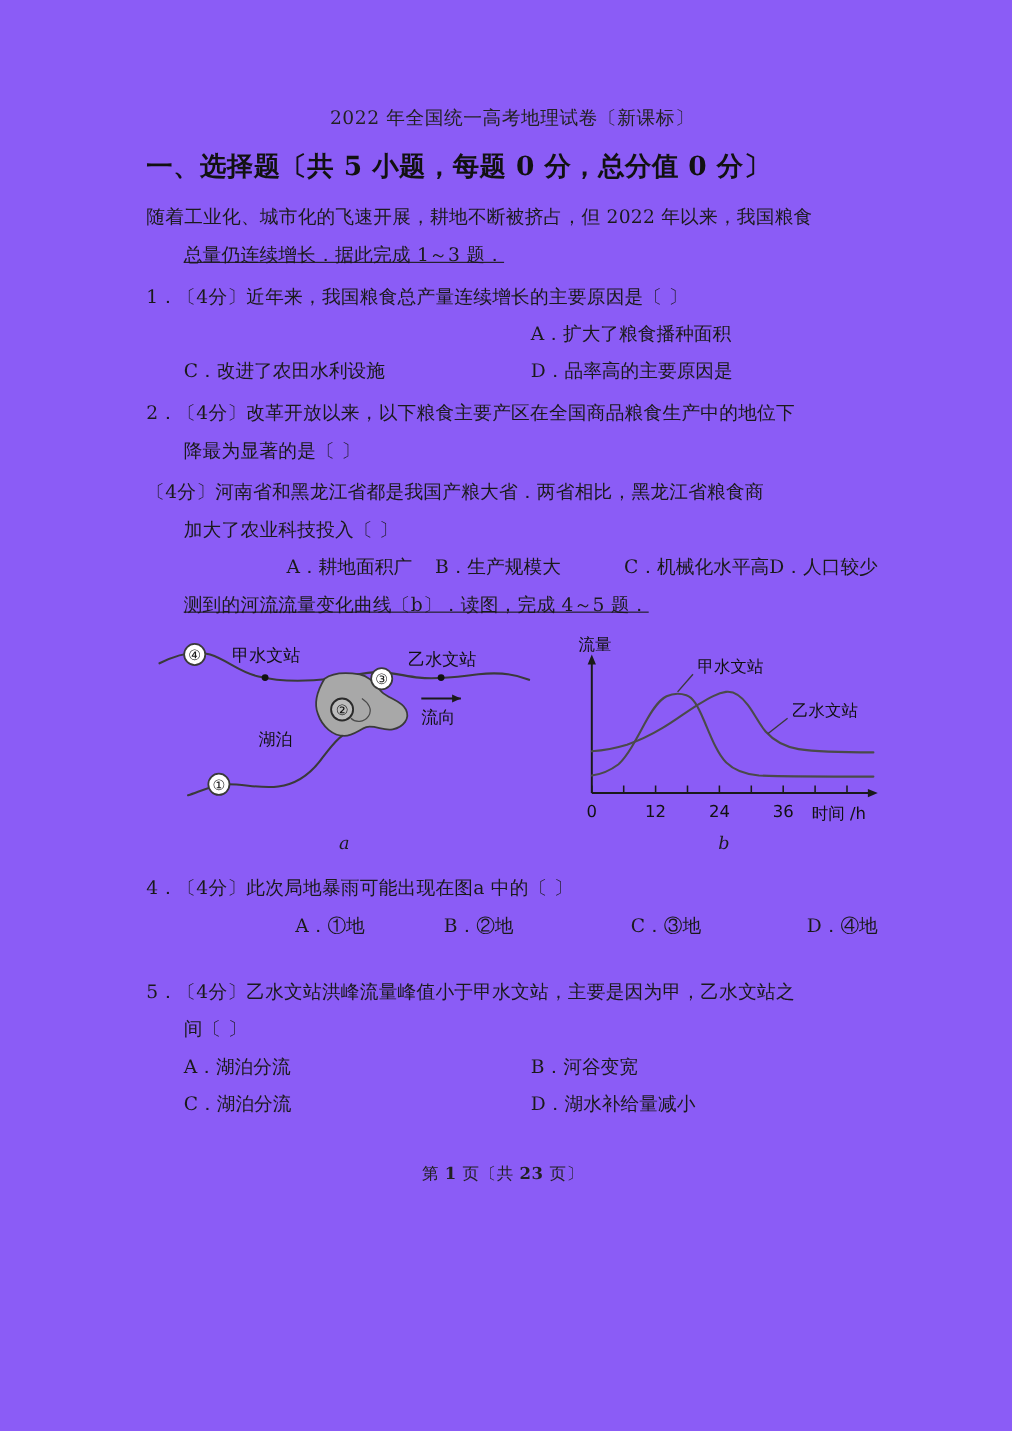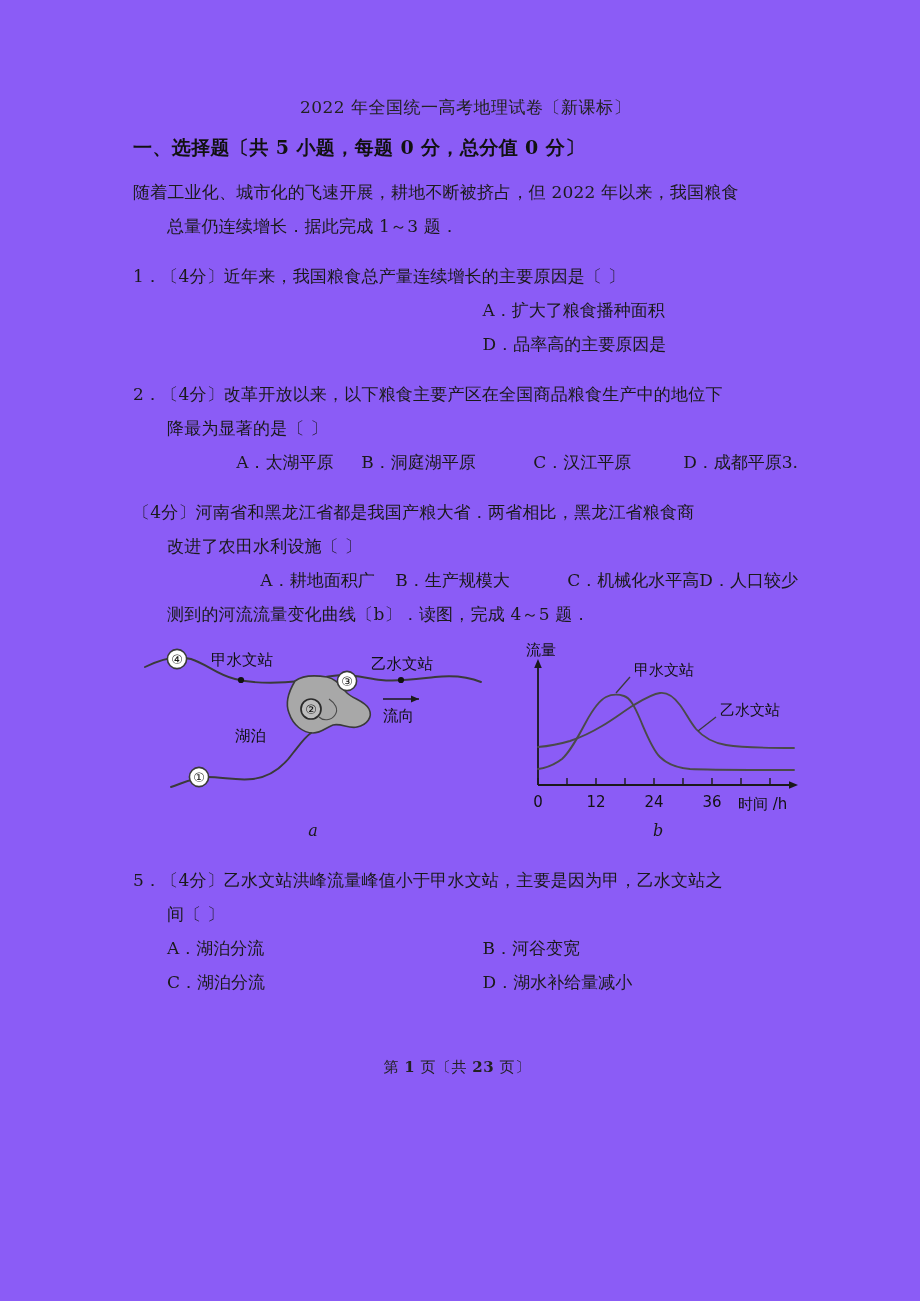--- a/index.html
+++ b/index.html
@@ -33,38 +33,39 @@
   .doc-title {
     text-align: center;
     font-size: 17px;
     letter-spacing: 0.5px;
     margin-bottom: 16px;
     color: #222;
   }
 
   .section-heading {
     font-weight: bold;
-    font-size: 19px;
+    font-size: 24px;
     letter-spacing: 0.4px;
     margin-bottom: 14px;
     color: #111;
   }
 
   .para {
     font-size: 17px;
     line-height: 34px;
     letter-spacing: 0.2px;
     color: #1b1b1b;
   }
   .para-indent {
     padding-left: 34px;
+    text-decoration: underline;
   }
 
   .q-block {
-    margin-top: 16px;
+    margin-top: 4px;
   }
   .q-line {
     font-size: 17px;
     line-height: 34px;
     letter-spacing: 0.2px;
   }
   .q-cont {
     padding-left: 34px;
   }
 
@@ -140,42 +141,37 @@
     <div class="para para-indent">总量仍连续增长．据此完成 1～3 题．</div>
 
     <div class="q-block">
       <div class="q-line">
         <span>1．</span><span>〔4分〕近年来，我国粮食总产量连续增长的主要原因是〔      〕</span>
       </div>
       <div class="opts-row two-col">
         <span class="opt">A．扩大了粮食播种面积</span>
       </div>
       <div class="opts-row two-col">
+        <span class="opt">C．改进了农田水利设施</span>
         <span class="opt">D．品率高的主要原因是</span>
       </div>
     </div>
 
     <div class="q-block">
       <div class="q-line">
         <span>2．</span><span>〔4分〕改革开放以来，以下粮食主要产区在全国商品粮食生产中的地位下</span>
       </div>
       <div class="q-line q-cont">降最为显著的是〔      〕</div>
-      <div class="opts-row">
-        <span class="opt opt-a2">A．太湖平原</span>
-        <span class="opt opt-b2">B．洞庭湖平原</span>
-        <span class="opt opt-c2">C．汉江平原</span>
-        <span class="opt opt-d2">D．成都平原3.</span>
-      </div>
     </div>
 
     <div class="q-block">
       <div class="q-line">
         <span></span><span>〔4分〕河南省和黑龙江省都是我国产粮大省．两省相比，黑龙江省粮食商</span>
       </div>
-      <div class="q-line q-cont">改进了农田水利设施〔      〕</div>
+      <div class="q-line q-cont">加大了农业科技投入〔      〕</div>
       <div class="opts-row">
         <span class="opt opt-a3">A．耕地面积广</span>
         <span class="opt opt-b3">B．生产规模大</span>
         <span class="opt opt-cd3">C．机械化水平高D．人口较少</span>
       </div>
     </div>
 
     <div class="para para-indent">测到的河流流量变化曲线〔b〕．读图，完成 4～5 题．</div>
 
     <div class="figures">
@@ -266,20 +262,31 @@
           <text x="40" y="170" text-anchor="middle" font-size="15" fill="#111">0</text>
           <text x="98" y="170" text-anchor="middle" font-size="15" fill="#111">12</text>
           <text x="156" y="170" text-anchor="middle" font-size="15" fill="#111">24</text>
           <text x="214" y="170" text-anchor="middle" font-size="15" fill="#111">36</text>
         </svg>
         <div class="fig-caption">b</div>
       </div>
 
     </div>
 
+    <div class="q-block" style="margin-top:18px;">
+      <div class="q-line">
+        <span>4．</span><span>〔4分〕此次局地暴雨可能出现在图a 中的〔      〕</span>
+      </div>
+      <div class="opts-row">
+        <span class="opt opt-a4">A．①地</span>
+        <span class="opt opt-b4">B．②地</span>
+        <span class="opt opt-c4">C．③地</span>
+        <span class="opt opt-d4">D．④地</span>
+      </div>
+    </div>
 
     <div class="q-block" style="margin-top:26px;">
       <div class="q-line">
         <span>5．</span><span>〔4分〕乙水文站洪峰流量峰值小于甲水文站，主要是因为甲，乙水文站之</span>
       </div>
       <div class="q-line q-cont">间〔      〕</div>
       <div class="opts-row two-col">
         <span class="opt">A．湖泊分流</span>
         <span class="opt">B．河谷变宽</span>
       </div>

